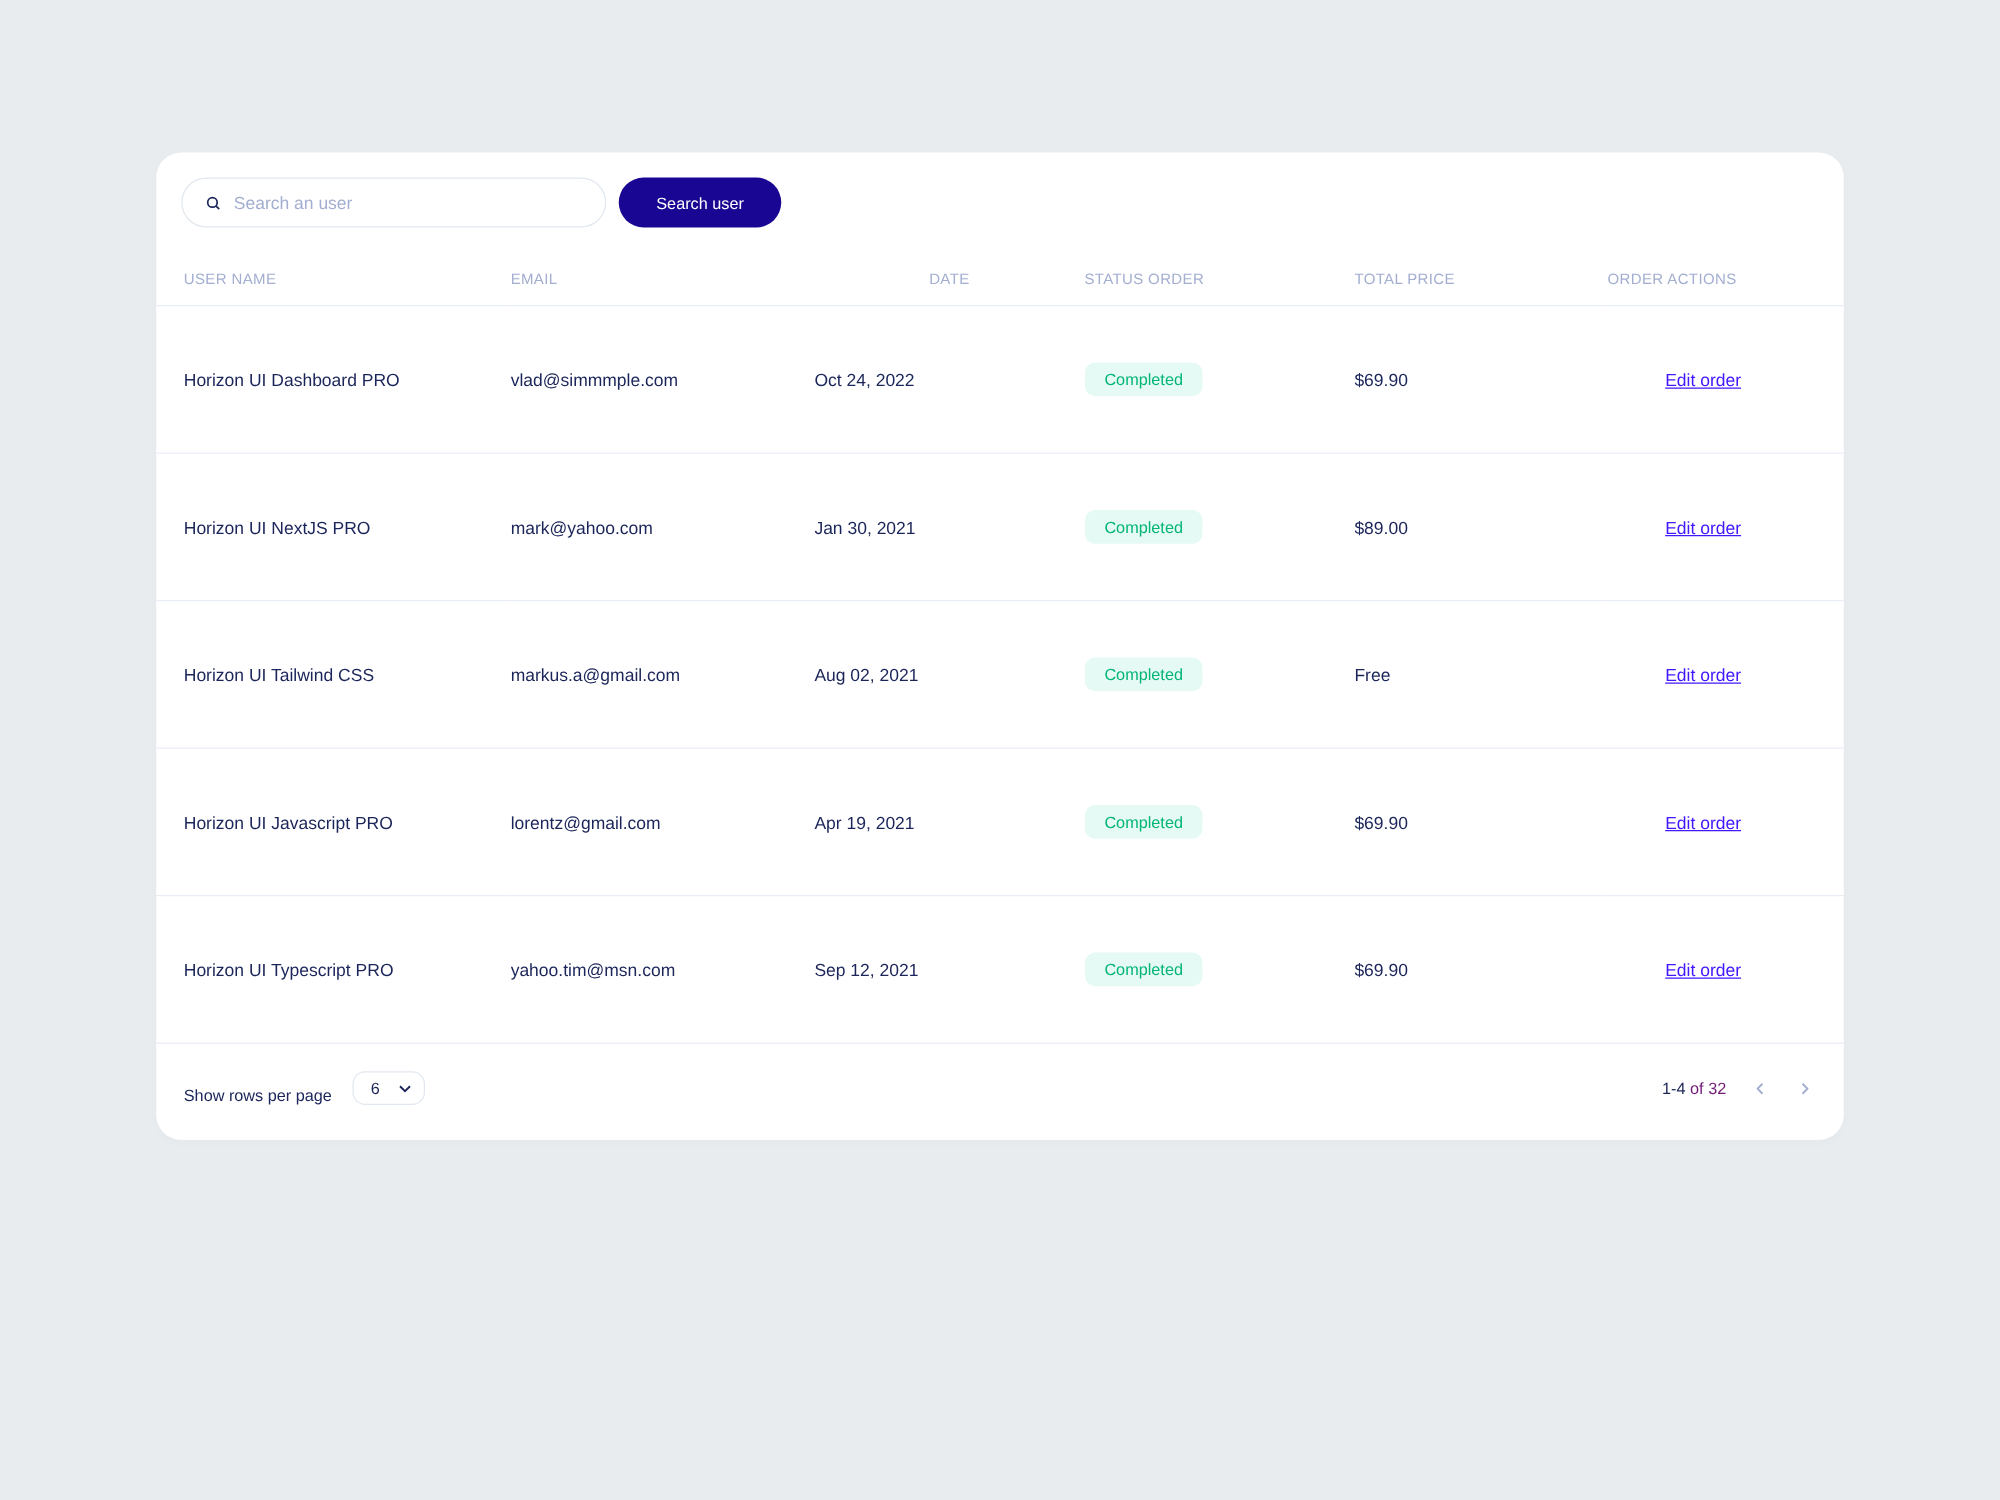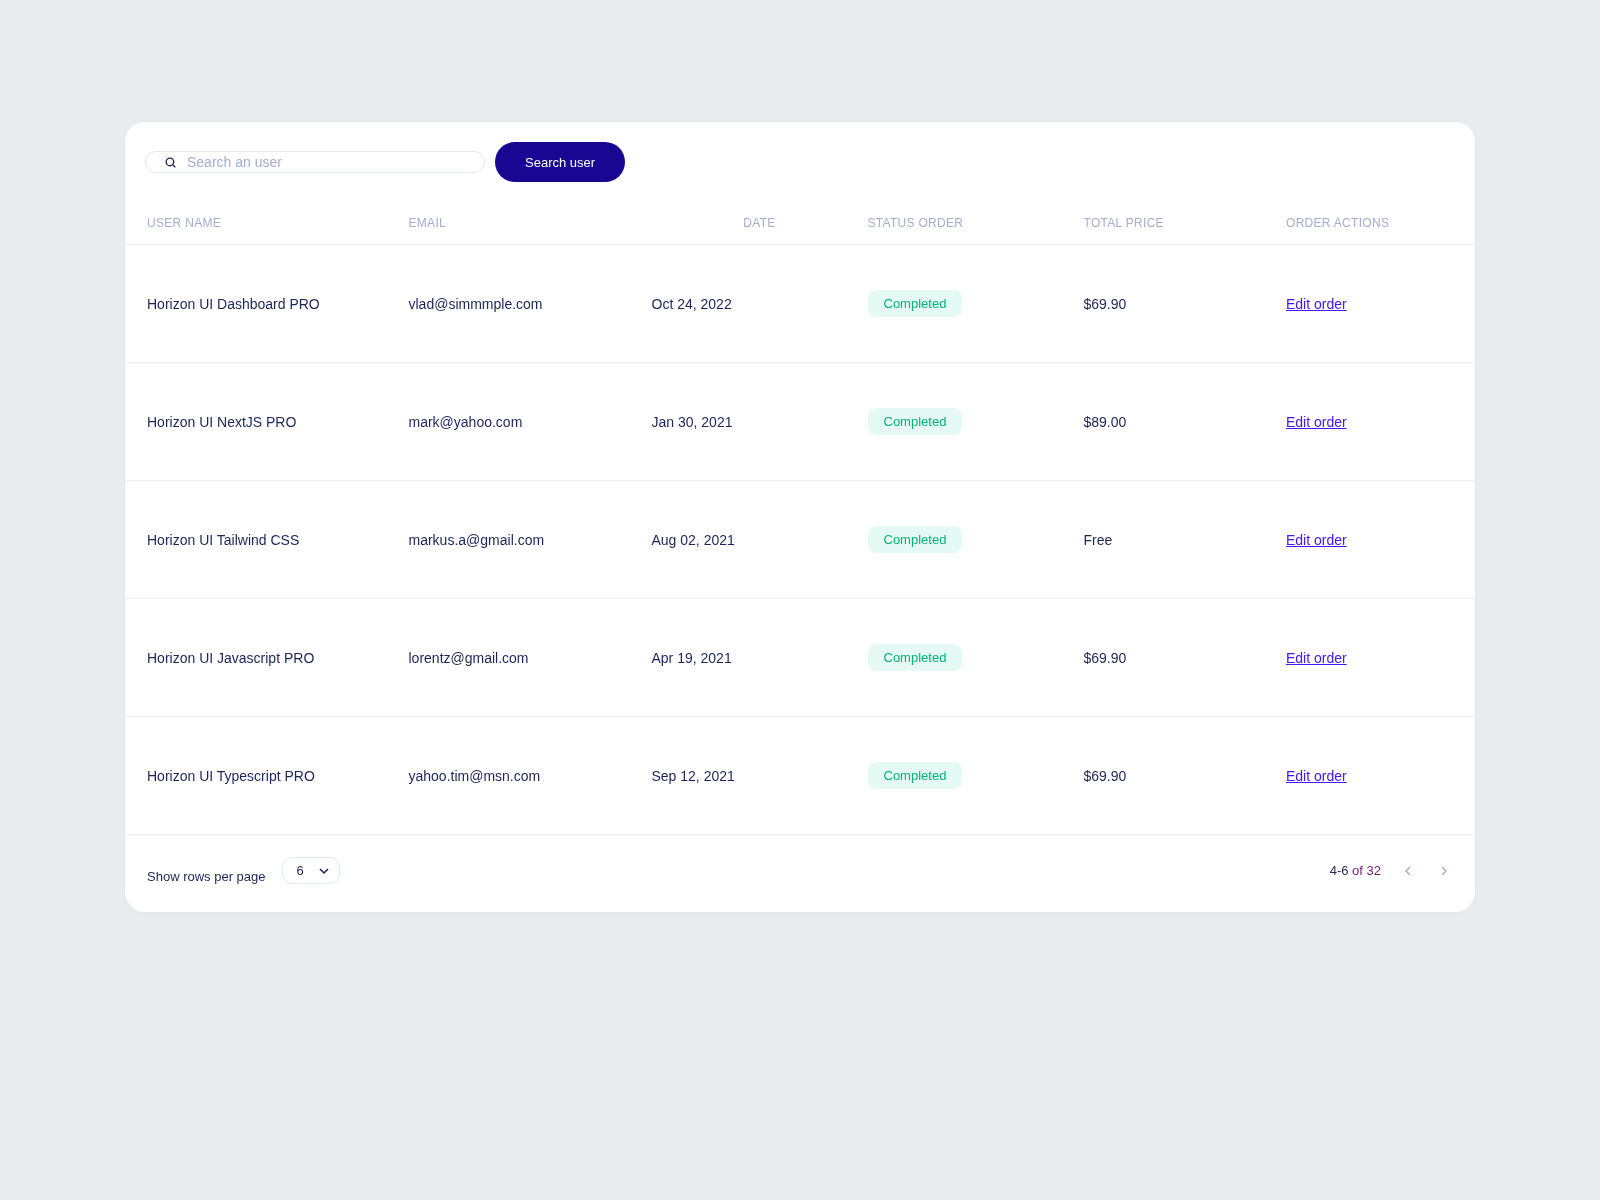--- a/index.html
+++ b/index.html
@@ -27,21 +27,21 @@
       align-items: center;
       gap: 10px;
       padding: 20px 20px 20px 20px;
     }
     .search-wrapper {
       display: flex;
       align-items: center;
       border: 1px solid #E2E8F0;
       border-radius: 100px;
       padding: 0 18px;
-      height: 22px;
+      height: 40px;
       width: 340px;
       background: #fff;
     }
     .search-wrapper svg {
       width: 13px;
       height: 13px;
       flex-shrink: 0;
     }
     .search-input {
       border: none;
@@ -88,21 +88,21 @@
       border-bottom: none;
     }
     tbody td {
       padding: 45px 0;
       font-size: 14px;
       color: #1B2559;
       font-weight: 500;
       vertical-align: middle;
     }
     tbody td:first-child { padding-left: 22px; }
-    tbody td:last-child { padding-right: 36px; }
+    tbody td:last-child { padding-right: 36px; text-align: center; }
     .status-pill {
       display: inline-block;
       background: #E6FAF5;
       color: #01B574;
       font-size: 13px;
       font-weight: 500;
       padding: 6px 16px;
       border-radius: 8px;
     }
     .edit-link {
@@ -254,21 +254,21 @@
       <span class="rows-label">Show rows per page</span>
       <div class="rows-select">
         <span>6</span>
         <svg viewBox="0 0 10 6" fill="none" stroke="#1B2559" stroke-width="1.5">
           <path d="M1 1 L5 5 L9 1"></path>
         </svg>
       </div>
     </div>
     <div class="footer-right">
       <span class="pagination-text">
-        <span>4-6</span><span class="total"><span> of </span><span>32</span></span>
+        <span>1-4</span><span class="total"><span> of </span><span>32</span></span>
       </span>
       <div class="nav-btn">
         <svg viewBox="0 0 6 10" fill="none" stroke="#A3AED0" stroke-width="1.5">
           <path d="M5 1 L1 5 L5 9"></path>
         </svg>
       </div>
       <div class="nav-btn">
         <svg viewBox="0 0 6 10" fill="none" stroke="#A3AED0" stroke-width="1.5">
           <path d="M1 1 L5 5 L1 9"></path>
         </svg>

